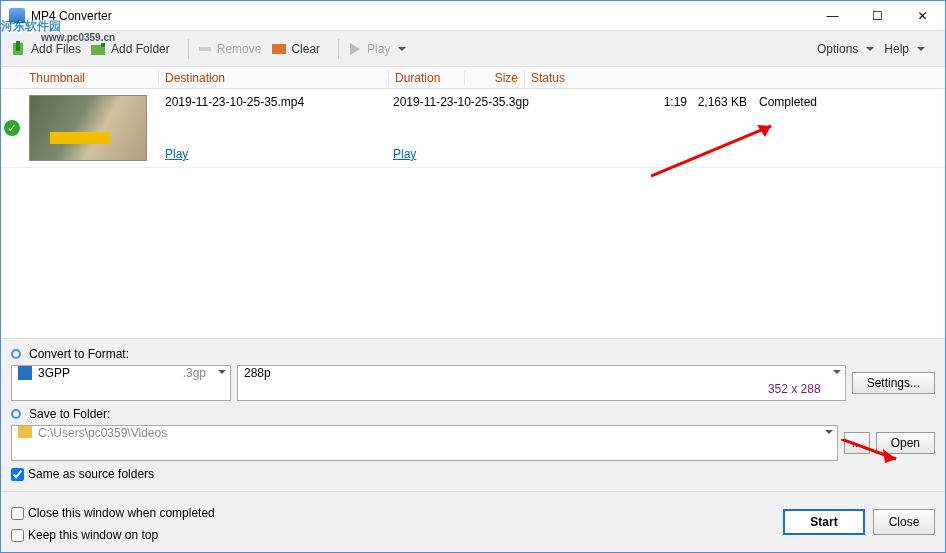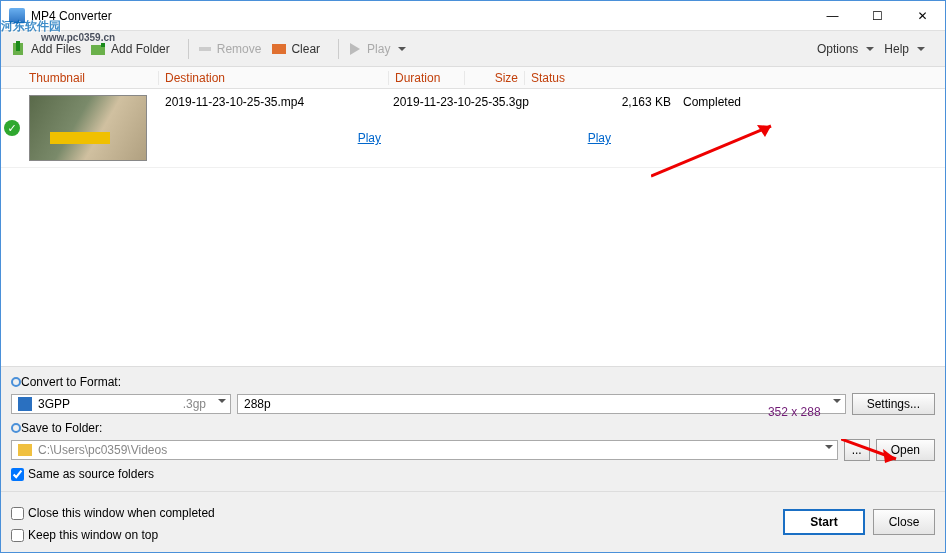--- a/index.html
+++ b/index.html
@@ -24,31 +24,31 @@
 .col-dur { width: 76px; text-align: left; padding-left: 6px; border-right: 1px solid #e8e8e8; }
 .col-size { width: 60px; text-align: right; padding-right: 6px; border-right: 1px solid #e8e8e8; }
 .col-status { flex: 1; padding-left: 6px; }
 .list { flex: 1; overflow: auto; background: #fff; }
 .row { display: flex; padding: 6px 0; border-bottom: 1px solid #f0f0f0; }
 .r-idx { width: 22px; display: flex; align-items: center; justify-content: center; }
 .check { width: 16px; height: 16px; border-radius: 50%; background: #2fa82f; color: #fff; display: flex; align-items: center; justify-content: center; font-size: 11px; }
 .r-thumb { width: 136px; padding: 0 6px; }
 .thumb-img { width: 118px; height: 66px; background: linear-gradient(120deg,#5a6a4a 0%,#7a8a6a 40%,#d0c0a0 60%,#b0a080 100%); position: relative; border: 1px solid #888; }
 .thumb-img::after { content: ""; position: absolute; left: 20px; top: 36px; width: 60px; height: 12px; background: #f0c000; }
-.r-src,.r-dst { width: 228px; padding: 0 6px; display: flex; flex-direction: row; justify-content: space-between; }
+.r-src,.r-dst { width: 228px; padding: 0 6px; display: flex; flex-direction: column; justify-content: space-between; }
 .r-dst { width: 230px; }
 .play-link { color: #0066cc; text-decoration: underline; cursor: pointer; margin-top: 36px; }
 .r-dur { width: 76px; text-align: right; padding-right: 6px; }
 .r-size { width: 60px; text-align: right; padding-right: 6px; }
 .r-status { flex: 1; padding-left: 6px; }
 .bottom { border-top: 1px solid #ddd; background: #f0f0f0; padding: 8px 10px 10px 10px; }
 .field-row { display: flex; align-items: center; gap: 6px; margin-bottom: 6px; }
-.label-row { display: flex; align-items: center; margin-bottom: 4px; gap: 0; }
+.label-row { display: flex; align-items: center; margin-bottom: 4px; gap: 8px; }
 .blue-dot { width: 10px; height: 10px; border-radius: 50%; border: 2px solid #4a90d9; display: inline-block; }
-.combo { height: 20px; background: #fff; border: 1px solid #aaa; display: flex; align-items: center; padding: 0 6px; position: relative; }
+.combo { height: 36px; background: #fff; border: 1px solid #aaa; display: flex; align-items: flex-start; padding: 0 6px; position: relative; }
 .combo .caret { position: absolute; right: 4px; top: 4px; border: 4px solid transparent; border-top-color: #555; }
 .fmt-combo { width: 220px; }
 .fmt-icon { width: 14px; height: 14px; background: #2a70c0; margin-right: 6px; }
 .fmt-ext { color: #888; margin-left: auto; margin-right: 18px; }
 .res-combo { flex: 1; display: flex; }
 .res-right { color: #701a75; margin-left: auto; margin-right: 18px; margin-top: 16px; }
 .btn { height: 22px; background: linear-gradient(#fdfdfd,#e5e5e5); border: 1px solid #999; padding: 0 14px; display: flex; align-items: center; cursor: pointer; }
 .folder-combo { flex: 1; }
 .folder-icon { width: 14px; height: 12px; background: #f0c040; margin-right: 6px; }
 .folder-txt { color: #888; }
@@ -140,20 +140,21 @@
         <div class="thumb-img"></div>
       </div>
     <div class="r-src">
       <span>2019-11-23-10-25-35.mp4</span>
       <span class="play-link">Play</span>
     </div>
     <div class="r-dst">
       <span>2019-11-23-10-25-35.3gp</span>
       <span class="play-link">Play</span>
     </div>
+    <div class="r-dur">1:19</div>
     <div class="r-size">2,163 KB</div>
     <div class="r-status">Completed</div>
   </div>
 </div>
 
 <div class="bottom">
   <div class="label-row">
       <span class="blue-dot"></span>
     <span>Convert to Format:</span>
     </div>

